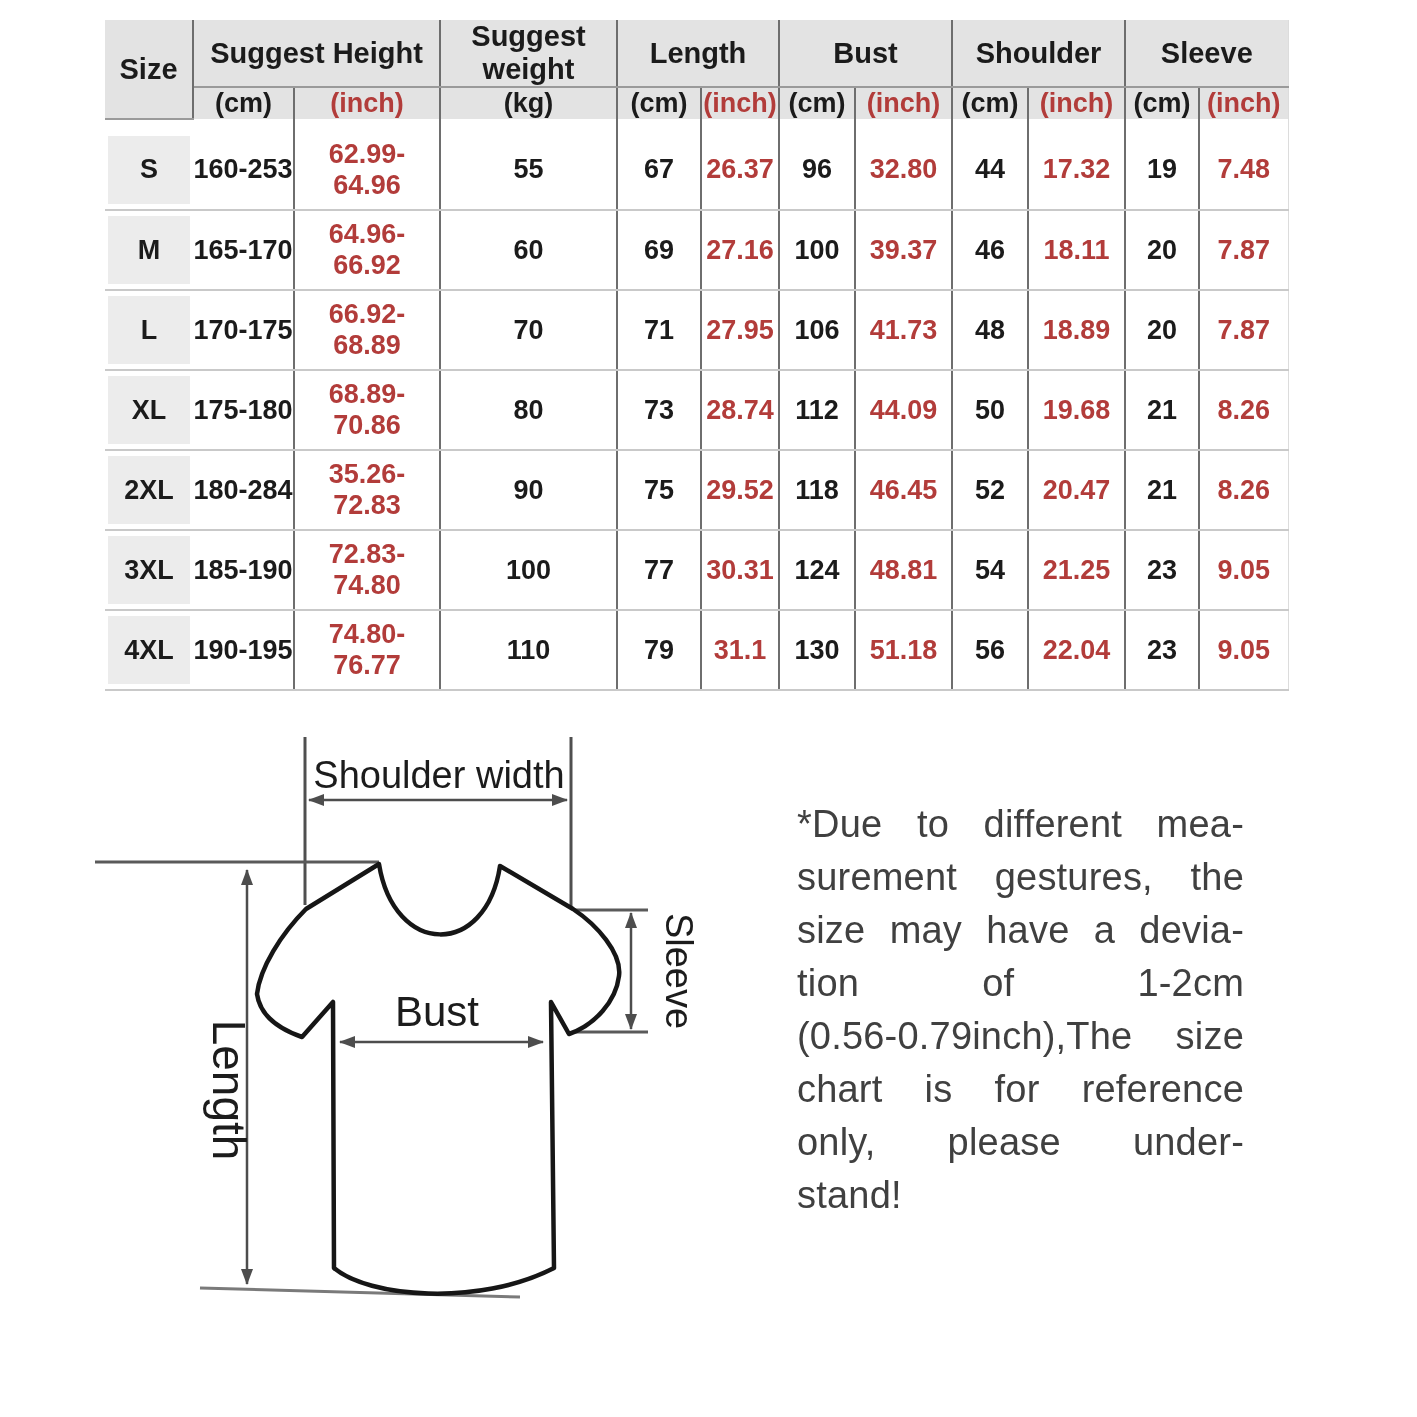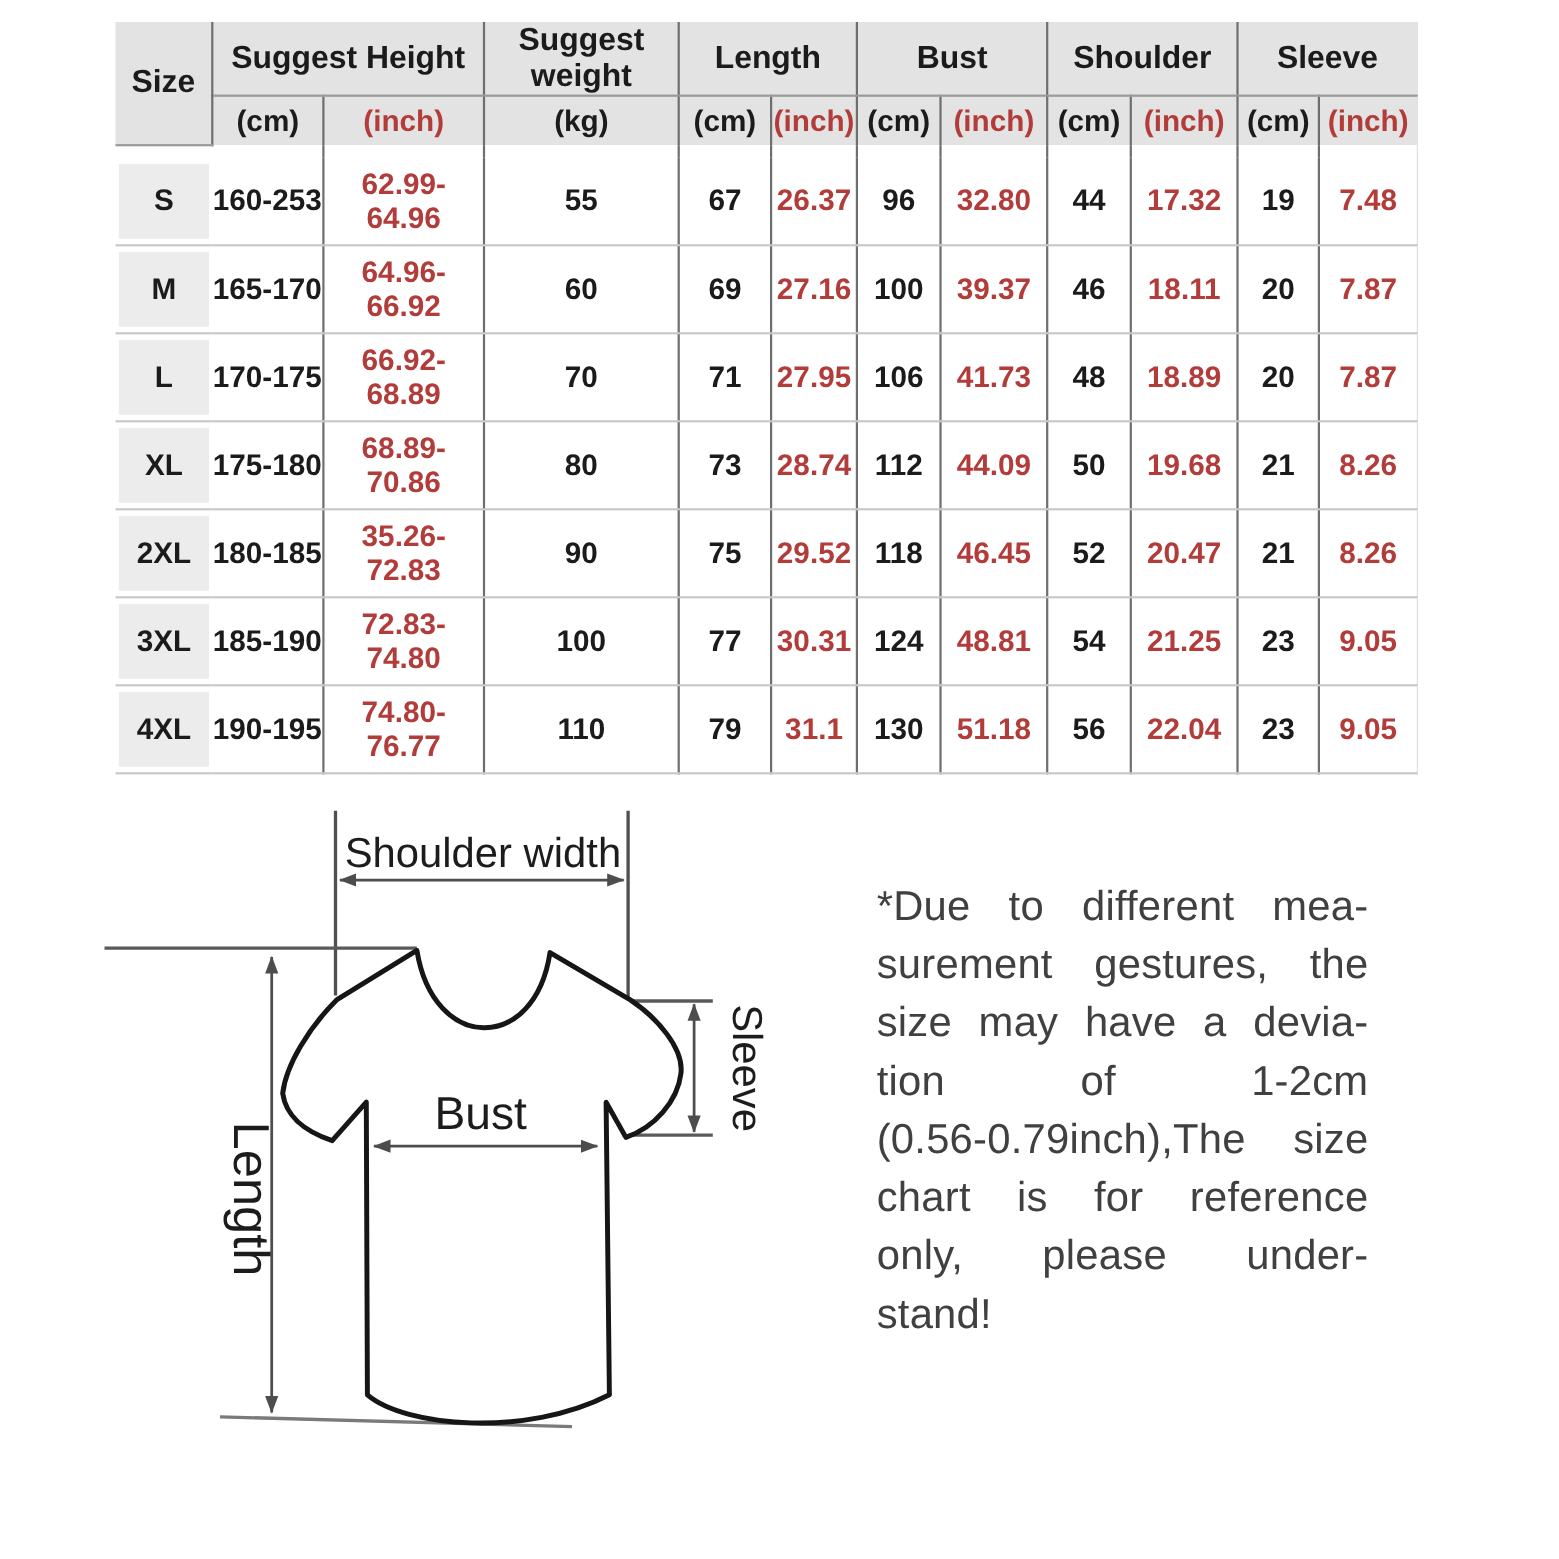--- a/index.html
+++ b/index.html
@@ -15,21 +15,21 @@
   table.size-chart th,table.size-chart td{
     padding:0;text-align:center;vertical-align:middle;
     border-right:2px solid var(--border-dark,#6e6e6e);
   }
   thead th{
     background:var(--header-bg,#e3e3e3);
     font-weight:bold;font-size:29px;color:var(--text,#1b1b1b);
   }
   thead tr.group-row{height:49px;}
   thead tr.group-row th{border-bottom:2px solid #9a9a9a;}
-  thead tr.sub-row{height:45px;}
+  thead tr.sub-row{height:32px;}
   thead tr.sub-row th{border-bottom:none;font-size:27px;}
   thead th.size-h{border-bottom:none;}
   tbody tr{height:80px;}
   tbody tr.gap-row{height:11px;}
   tbody tr.gap-row td{border-bottom:none;}
   tbody td{
     font-weight:bold;font-size:27px;
     border-bottom:2px solid var(--border-light,#c9c9c9);
     background:#fff;
   }
@@ -175,21 +175,21 @@
           <td class="c-bust_in red">44.09</td>
           <td class="c-shoulder_cm">50</td>
           <td class="c-shoulder_in red">19.68</td>
           <td class="c-sleeve_cm">21</td>
           <td class="c-sleeve_in red">8.26</td>
         </tr>
         <tr>
           <td class="c-size">
             <div class="size-box">2XL</div>
           </td>
-          <td class="c-height_cm">180-185</td>
+          <td class="c-height_cm">180-284</td>
           <td class="c-height_in red">35.26-72.83</td>
           <td class="c-weight_kg">90</td>
           <td class="c-length_cm">75</td>
           <td class="c-length_in red">29.52</td>
           <td class="c-bust_cm">118</td>
           <td class="c-bust_in red">46.45</td>
           <td class="c-shoulder_cm">52</td>
           <td class="c-shoulder_in red">20.47</td>
           <td class="c-sleeve_cm">21</td>
           <td class="c-sleeve_in red">8.26</td>

